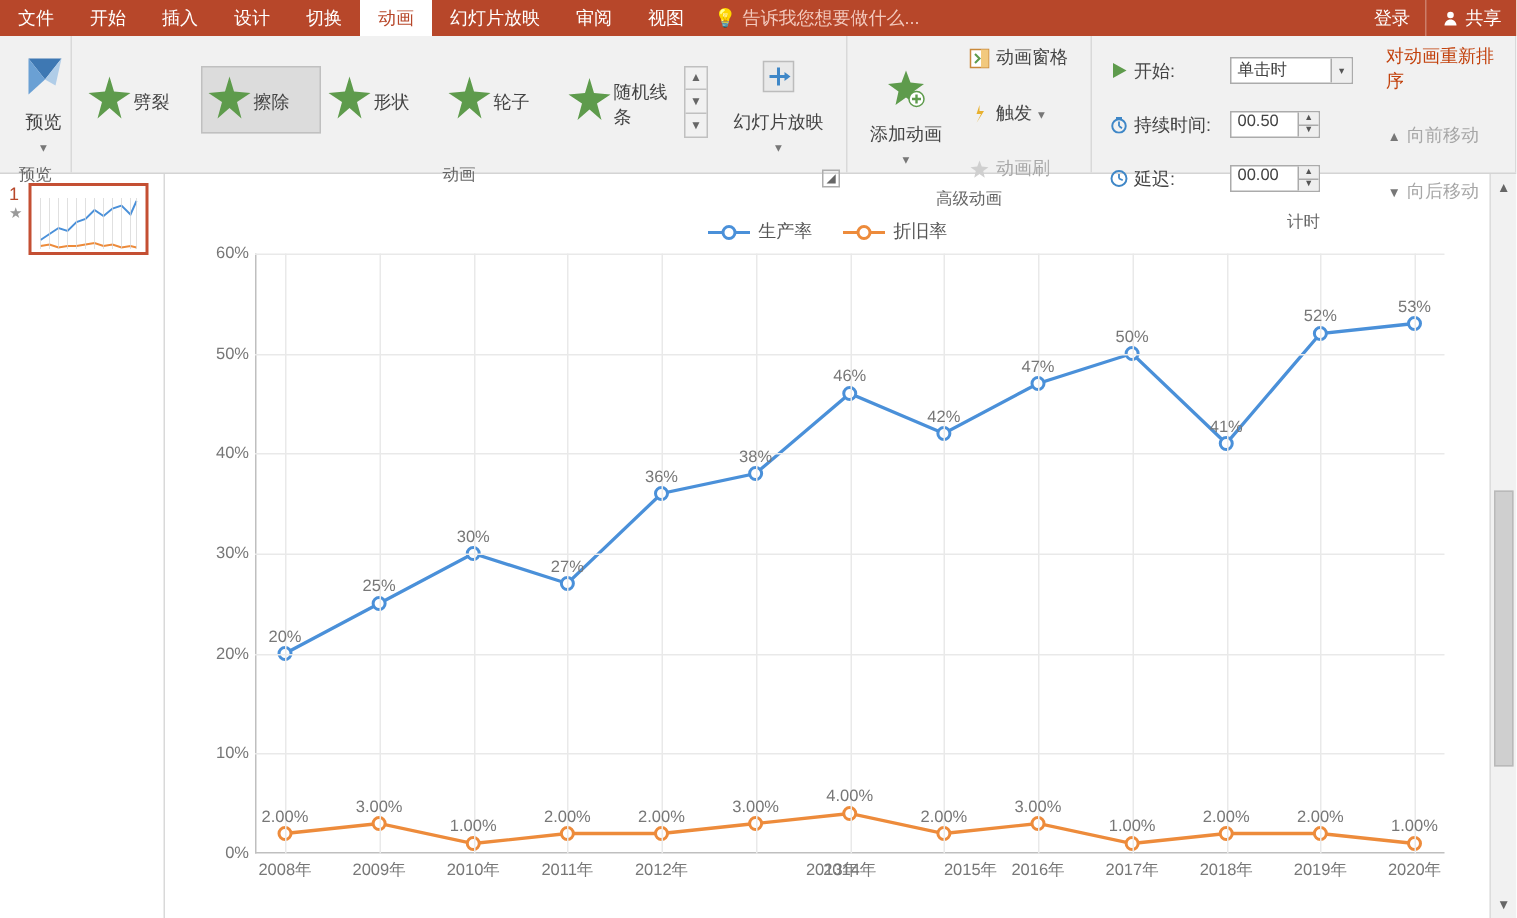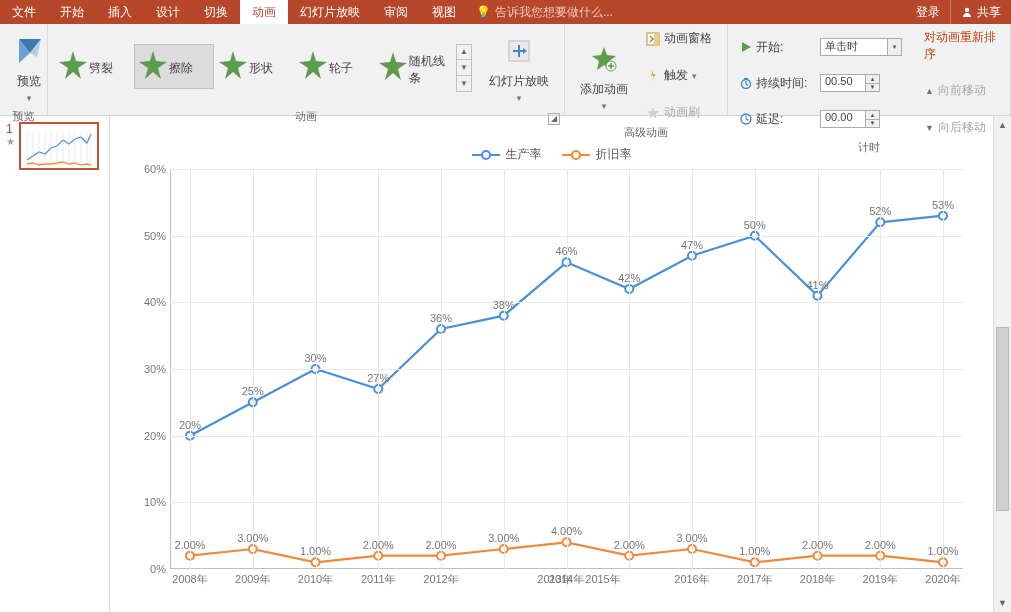--- a/index.html
+++ b/index.html
@@ -380,21 +380,21 @@
           <div class="xcat" style="left: 145.5px;">2010年</div>
           <div class="gridline-y" style="left: 208.25px;"></div>
           <div class="xcat" style="left: 208.25px;">2011年</div>
           <div class="gridline-y" style="left: 271px;"></div>
           <div class="xcat" style="left: 271px;">2012年</div>
           <div class="gridline-y" style="left: 333.75px;"></div>
           <div class="xcat" style="left: 342px; margin-left: 43px;">2013年</div>
           <div class="gridline-y" style="left: 396.5px;"></div>
           <div class="xcat" style="left: 396.5px;">2014年</div>
           <div class="gridline-y" style="left: 459.25px;"></div>
-          <div class="xcat" style="left: 433px;">2015年</div>
+          <div class="xcat" style="left: 477px;">2015年</div>
           <div class="gridline-y" style="left: 522px;"></div>
           <div class="xcat" style="left: 522px;">2016年</div>
           <div class="gridline-y" style="left: 584.75px;"></div>
           <div class="xcat" style="left: 584.75px;">2017年</div>
           <div class="gridline-y" style="left: 647.5px;"></div>
           <div class="xcat" style="left: 647.5px;">2018年</div>
           <div class="gridline-y" style="left: 710.25px;"></div>
           <div class="xcat" style="left: 710.25px;">2019年</div>
           <div class="gridline-y" style="left: 773px;"></div>
           <div class="xcat" style="left: 773px;">2020年</div>

